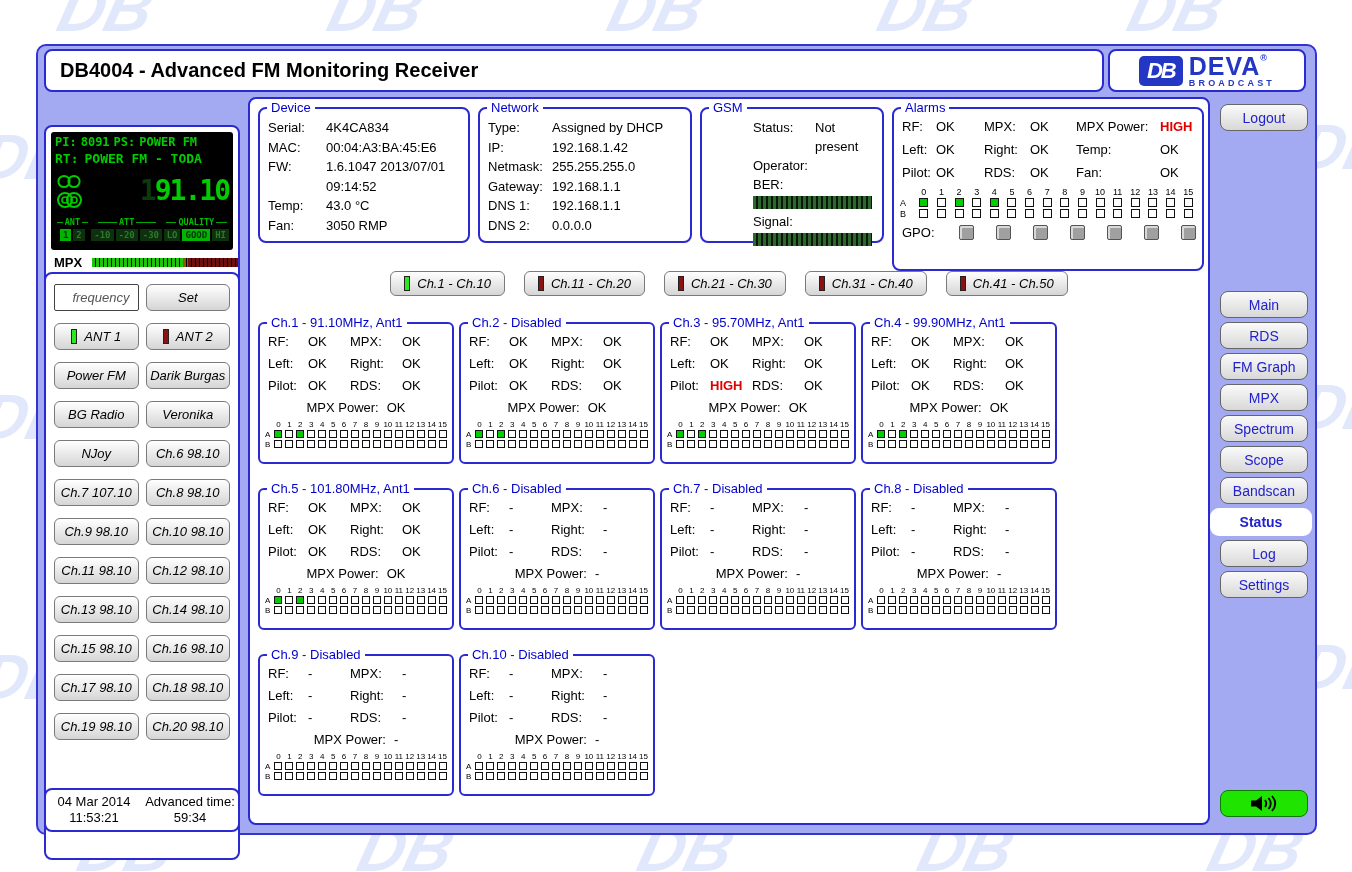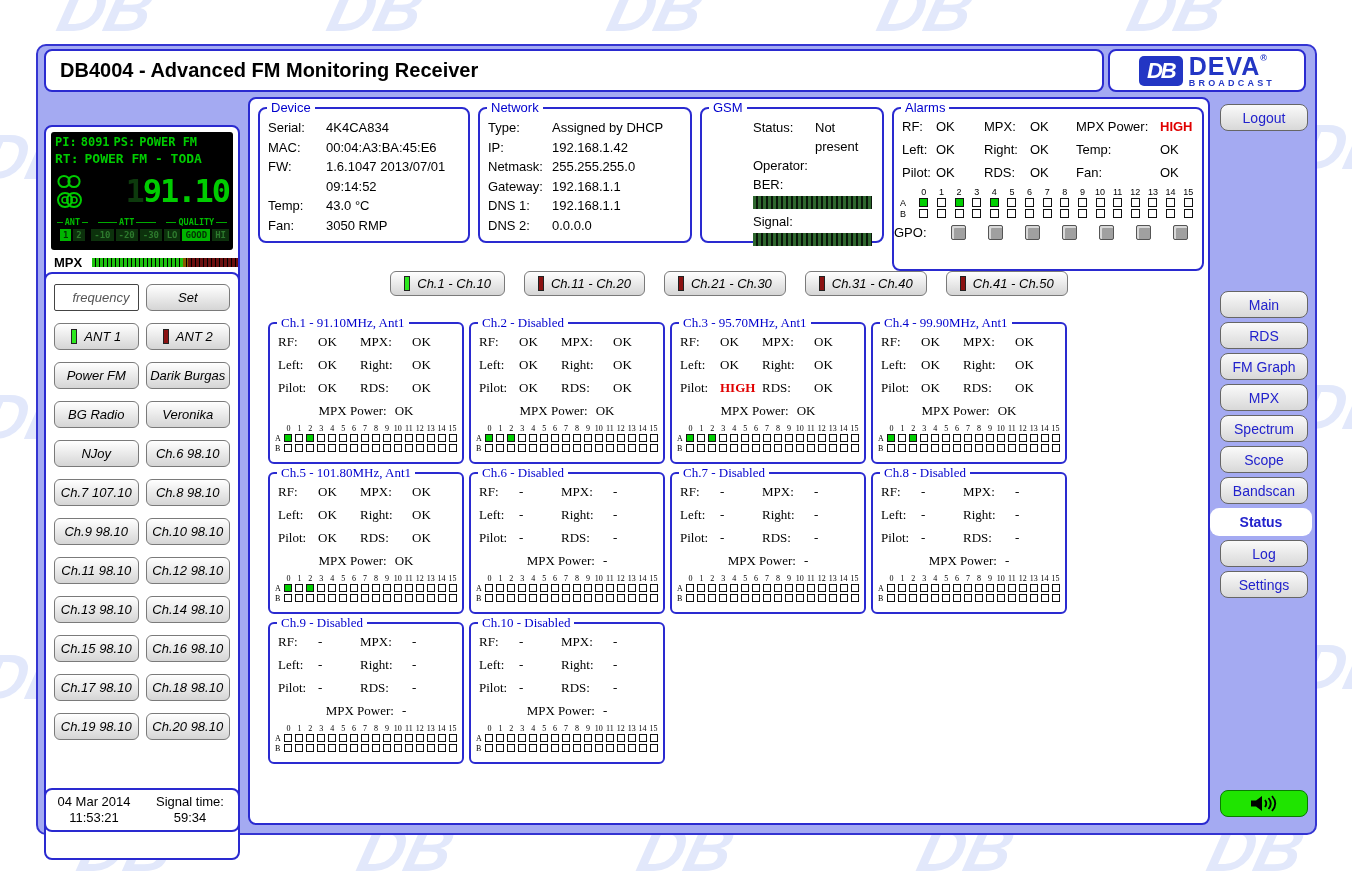--- a/index.html
+++ b/index.html
@@ -30,21 +30,21 @@
 
   
   .lcdbox { left:6px; top:51px; width:196px; height:170px;margin-top:28px; }
   .lcd { position:absolute; left:5px; top:5px; width:182px; height:118px; background:#000;
          border-radius:3px; color:#00cc00; font-family:"DejaVu Sans Mono",monospace;
          padding:3px 4px; overflow:hidden; }
   .lcd-r1 { display:flex; gap:4px; font-size:12px; font-weight:bold; white-space:nowrap; }
   .lcd-r2 { display:flex; gap:6px; font-size:13px; font-weight:bold; margin-top:2px; white-space:nowrap; }
   .lcd-freq { display:flex; align-items:center; height:48px; margin-top:1px; }
   .lcd-icons { width:32px; display:flex; flex-direction:column; gap:2px; }
-  .lcd-digits { flex:1; text-align:right; font-size:32px; font-weight:bold; letter-spacing:-2px;
+  .lcd-digits { flex:1; text-align:right; font-size:28px; font-weight:bold; letter-spacing:-2px;
                 line-height:44px; white-space:nowrap; }
   .ghost { color:#0d3a0d; }
   .lcd-status { display:flex; gap:6px; margin-top:2px; }
   .lgrp { display:flex; flex-direction:column; }
   .lgrp-ant{ width:40px; } .lgrp-att{ width:62px; } .lgrp-q{ width:70px; }
   .llab { display:flex; align-items:center; font-size:8.5px; font-weight:bold; color:#00bb00; }
   .llab::before,.llab::after { content:""; flex:1; border-top:1px solid #00aa00; margin:0 2px; }
   .lboxes { display:flex; gap:2px; margin-top:2px; justify-content:center; }
   .lc { background:#0c310c; color:#2d7a2d; font-size:9px; font-weight:bold;
         line-height:12px; padding:0 3px; font-family:"DejaVu Sans Mono",monospace; }
@@ -90,33 +90,33 @@
 
   
   .grid { display:grid; align-items:center; justify-items:center; }
   .chgrid { width:184px; grid-template-columns:9px repeat(16,1fr); margin:5px auto 0; }
   .algrid { width:298px; grid-template-columns:16px repeat(16,1fr); margin:7px auto 0; }
   .gn { font-size:8px; } .algrid .gn { font-size:9px; }
   .gr { font-size:8px; justify-self:start; padding-left:1px; } .algrid .gr { font-size:9px; }
   .gb { width:8px; height:8px; border:1px solid #111; background:#fff; margin:1px 0; }
   .algrid .gb { width:9px; height:9px; }
   .gb.on { background:#00cf00; }
-  .gporow { display:flex; align-items:center; font-size:13px; padding:6px 0 0 0; }
+  .gporow { display:flex; align-items:center; font-size:13px; padding:6px 0 0 8px; }
   .gpos { display:flex; gap:22px; margin-left:24px; }
   .gpo { width:15px; height:15px; background:#a0a0a0; border:1px solid #555;
          border-radius:2px; box-shadow:inset 2px 2px 0 #d9d9d9; cursor:pointer; }
 
   
   .groups { position:absolute; left:0; right:0; top:172px; display:flex;
             justify-content:center; gap:19px; }
   .gbtn { height:25px; padding:0 13px; }
 
   
-  .channels { position:absolute; left:18px; top:223px; width:800px; display:flex;
-              flex-wrap:wrap; gap:8px 5px;font-family:Liberation Serif, serif; }
+  .channels { position:absolute; left:8px; top:223px; width:800px; display:flex;
+              flex-wrap:wrap; gap:24px 5px; }
   .ch { position:relative; width:196px; height:142px; border:2px solid #2a2ad0;
         border-radius:6px; background:#fff; }
   .chrows { display:grid; grid-template-columns:40px 42px 52px 1fr; row-gap:7px;
             font-size:13px; padding:10px 8px 0; }
   .power { display:flex; justify-content:center; gap:8px; font-size:13px; margin-top:7px; }
 
   
   .sbtn { position:relative; display:flex; align-items:center; justify-content:center;
           width:88px; height:27px; background:linear-gradient(#fafafa,#d8d8d8);
           border:1px solid #666; border-radius:8px; color:#2222cc; font-size:14px; cursor:pointer; }
@@ -304,21 +304,21 @@
     <div class="btn">
         <span>Ch.19 98.10</span>
       </div>
     <div class="btn">
         <span>Ch.20 98.10</span>
       </div>
   </div>
 
   <div class="box clock">
     <div><span>04 Mar 2014</span><br><span>11:53:21</span></div>
-    <div><span>Signal time:</span><br><span>59:34</span></div>
+    <div><span>Advanced time:</span><br><span>59:34</span></div>
   </div>
 
   <div class="box main">
 
     <div class="fs" style="left:8px;top:8px;width:212px;height:136px">
       <span class="lg">Device</span>
       <div class="rows2 dev">
         <span>Serial:</span>
           <span>4K4CA834</span>
         <span>MAC:</span>

